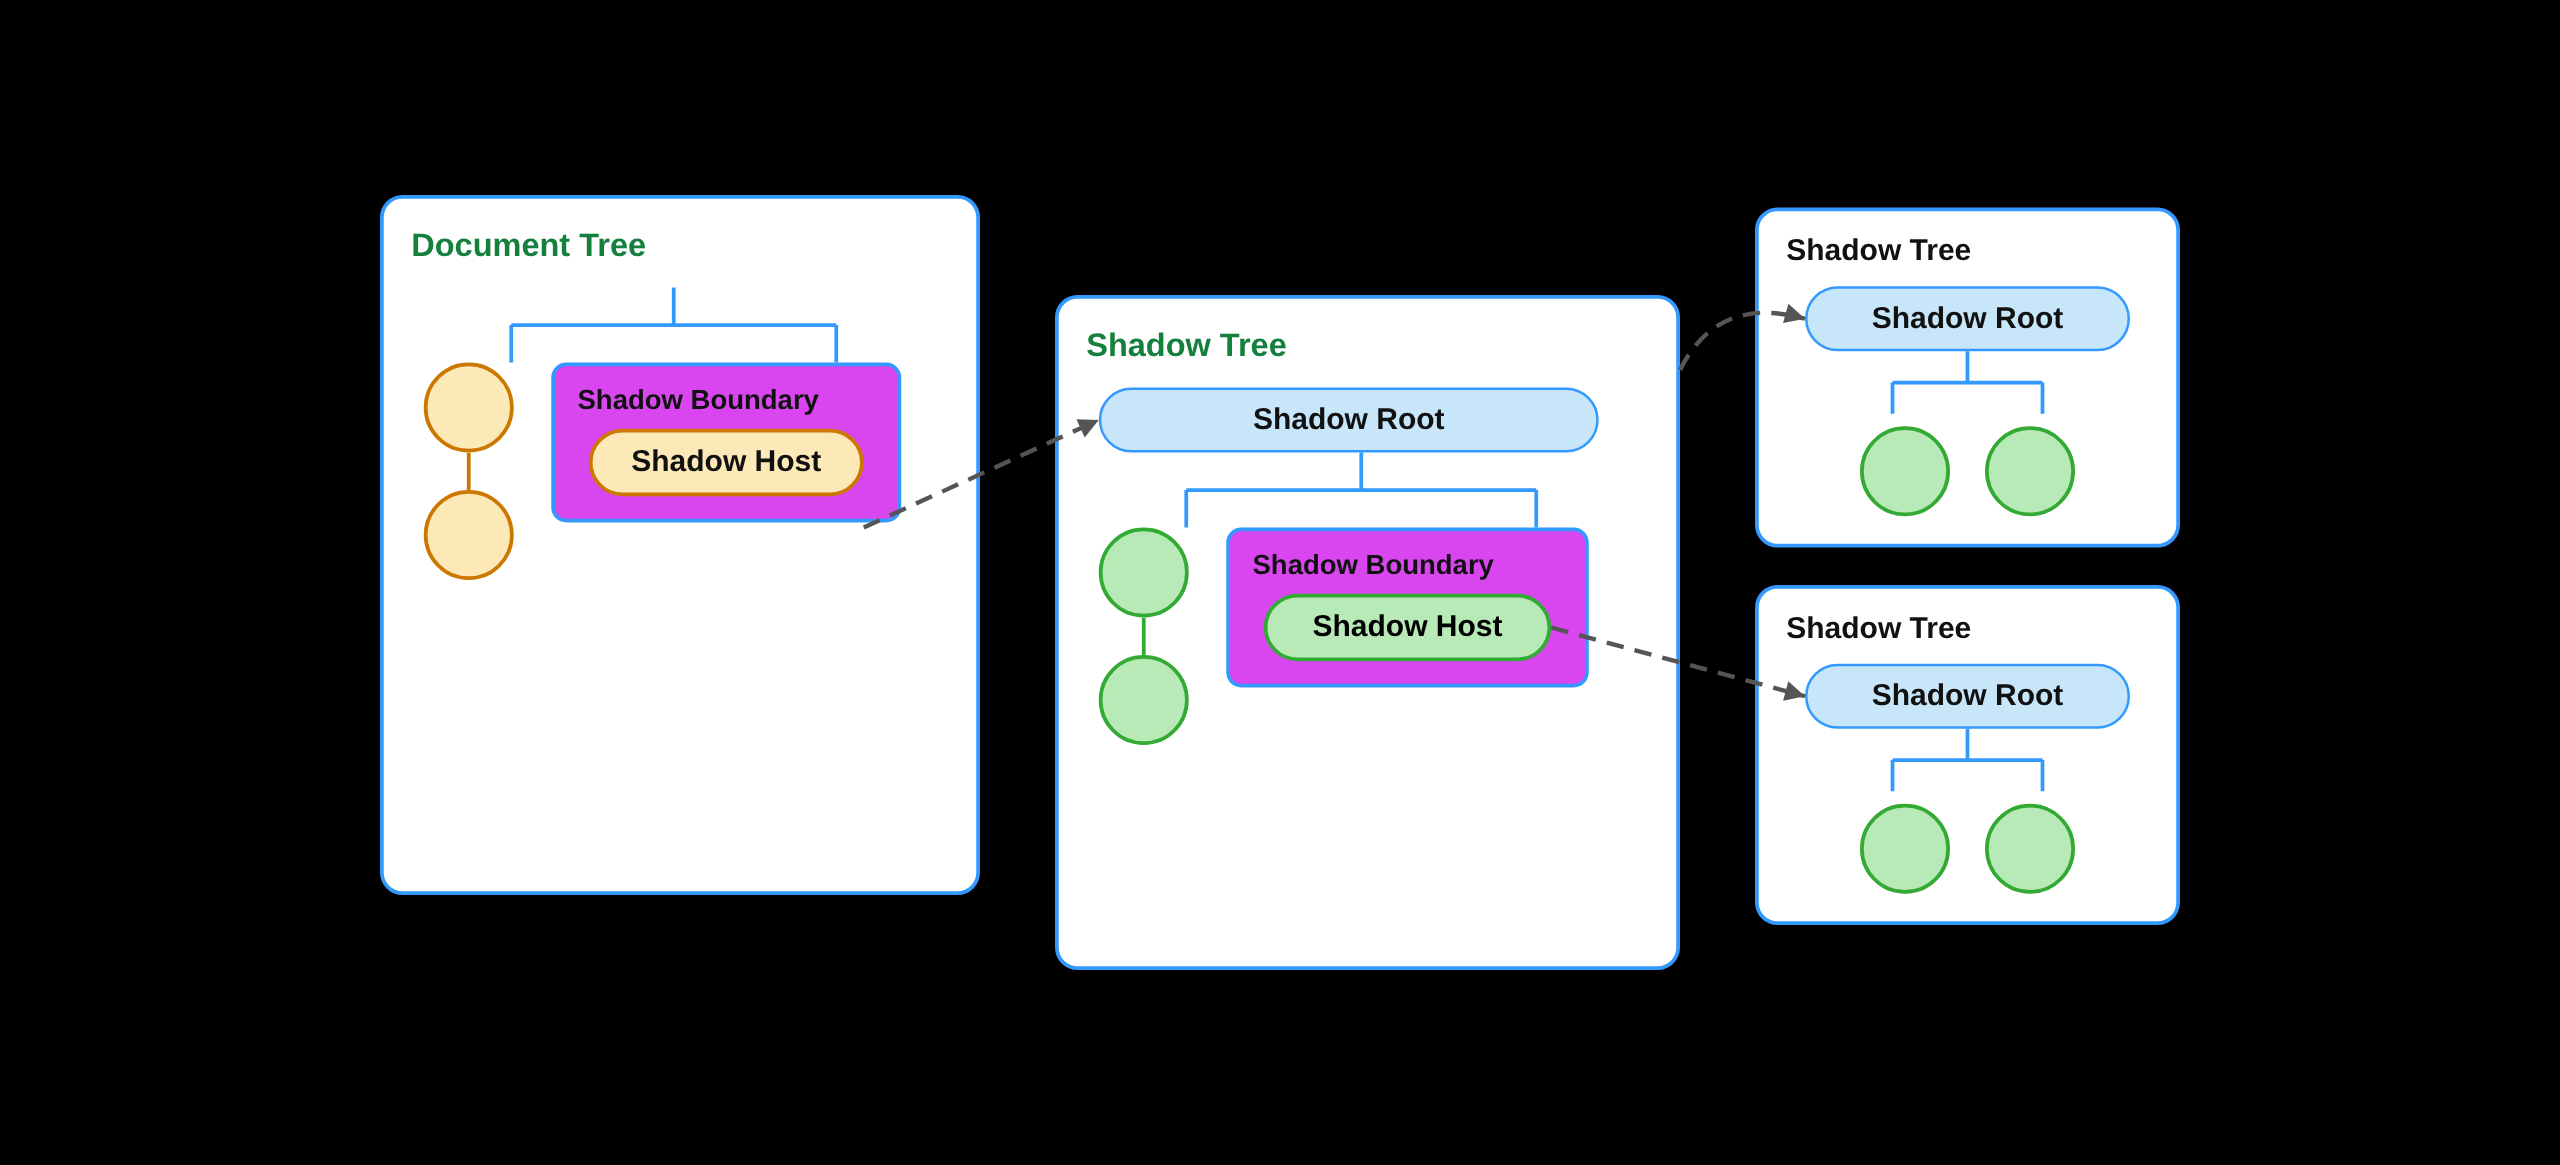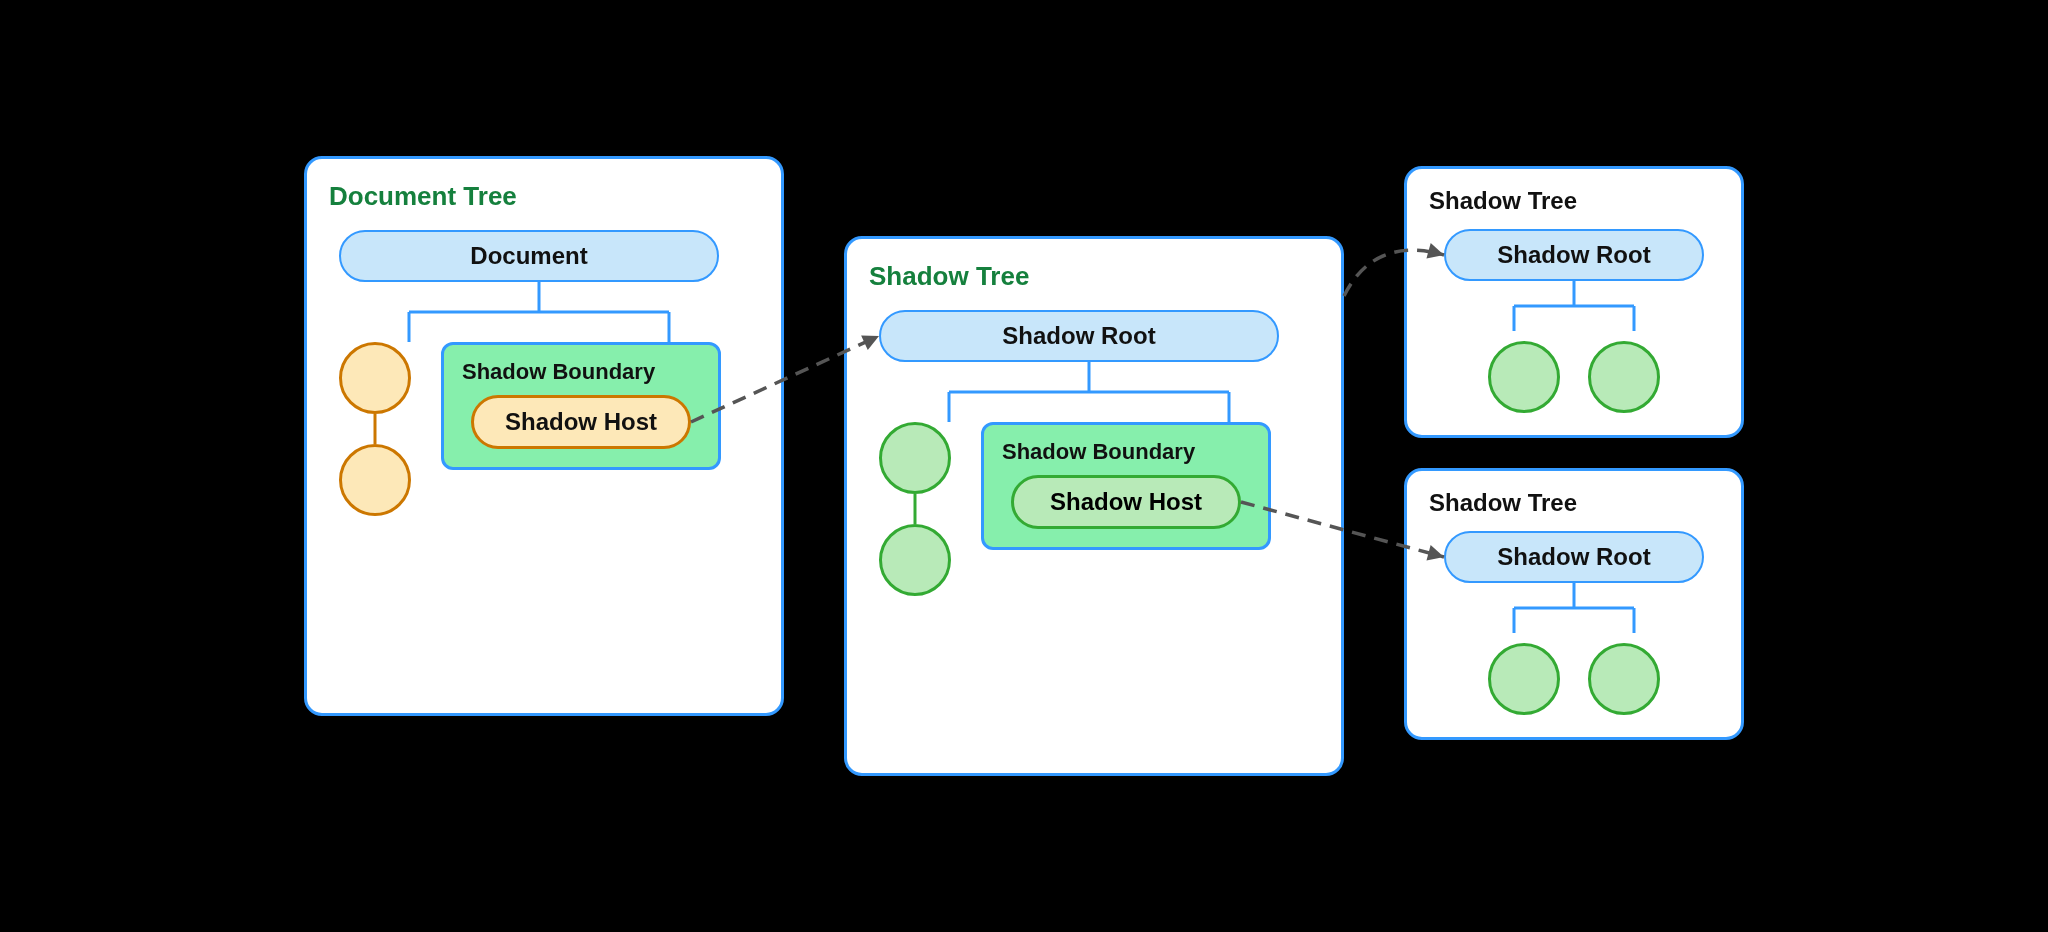--- a/index.html
+++ b/index.html
@@ -60,21 +60,21 @@
     .node-orange-circle {
       width: 72px;
       height: 72px;
       border-radius: 50%;
       background: #fde8b8;
       border: 3px solid #cc7700;
     }
     .shadow-boundary-box {
       border: 3px solid #3399ff;
       border-radius: 12px;
-      background: #86efac;
+      background: #d946ef;
       padding: 14px 18px 18px 18px;
       display: inline-block;
     }
     .shadow-boundary-title {
       font-size: 22px;
       font-weight: bold;
       color: #111;
       margin-bottom: 10px;
     }
 
@@ -122,23 +122,20 @@
   <svg id="global-arrows" style="position:absolute;top:0;left:0;width:100%;height:100%;pointer-events:none;overflow:visible;">
     
     
     
   </svg>
 
   <div class="col1" style="position:relative;">
     <div class="tree-box" style="width:480px; min-height:560px;">
       <div class="tree-title">Document Tree</div>
 
-      <div style="display:flex; justify-content:flex-start; padding: 0 10px;">
-        <div class="node-pill node-blue" style="width:380px;">Document</div>
-      </div>
 
       <svg width="420" height="60" style="display:block; overflow:visible;">
 
         <line x1="210" y1="0" x2="210" y2="30" stroke="#3399ff" stroke-width="3"></line>
 
         <line x1="80" y1="30" x2="340" y2="30" stroke="#3399ff" stroke-width="3"></line>
 
         <line x1="80" y1="30" x2="80" y2="60" stroke="#3399ff" stroke-width="3"></line>
 
         <line x1="340" y1="30" x2="340" y2="60" stroke="#3399ff" stroke-width="3"></line>

